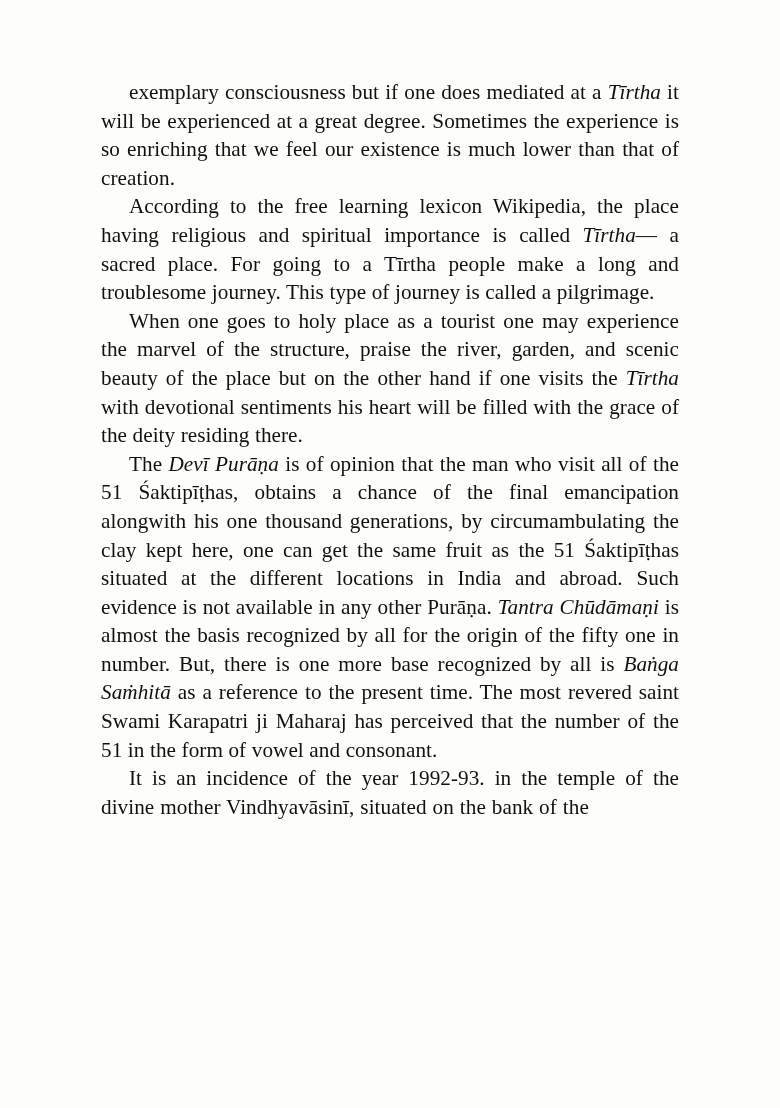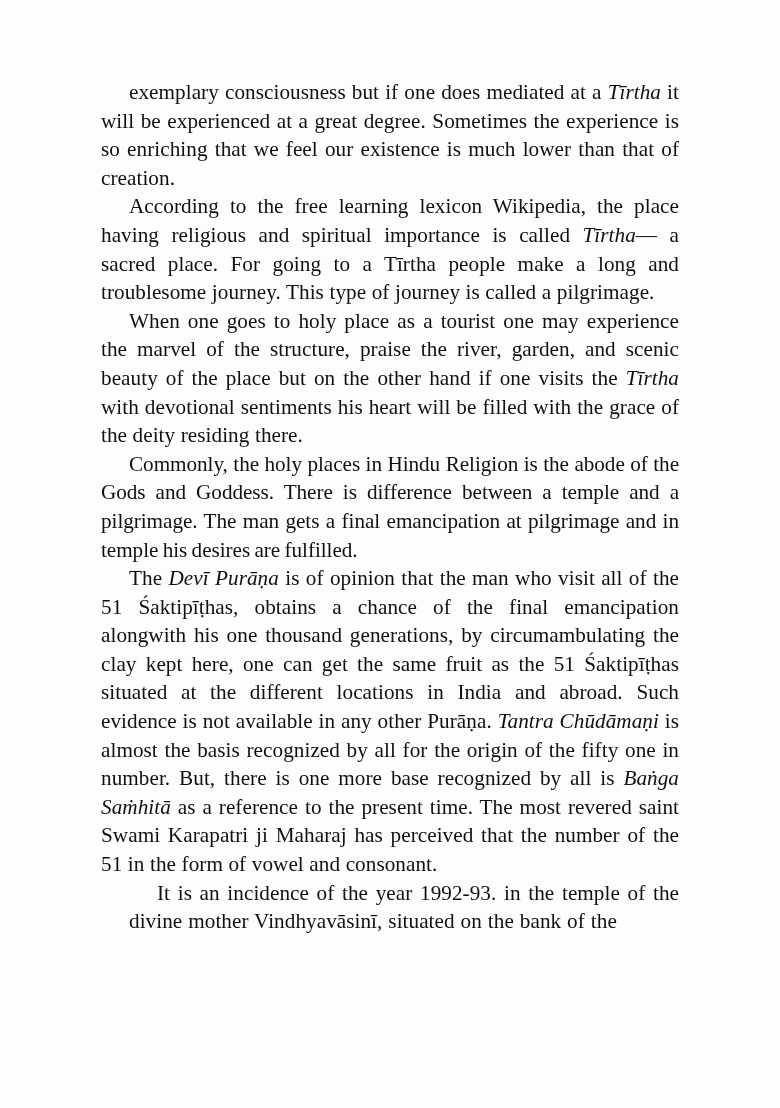--- a/index.html
+++ b/index.html
@@ -39,39 +39,37 @@
     color: #101010;
     -webkit-font-smoothing: antialiased;
   }
   
   p.para.tight {
     word-spacing: -0.9px;
     letter-spacing: -0.05px;
   }
   p.para.loose {
     word-spacing: 0.6px;
-    margin-left: 28px;
   }
   i, em {
     font-style: italic;
   }
 </style>
 </head>
 <body>
 
 <div id="page">
   <div id="text-column">
 
     <p class="para"><span>exemplary consciousness but if one does mediated at a </span><i>Tīrtha</i><span> it will be experienced at a great degree. Sometimes the experience is so enriching that we feel our existence is much lower than that of creation.</span></p>
 
     <p class="para"><span>According to the free learning lexicon Wikipedia, the place having religious and spiritual importance is called </span><i>Tīrtha</i><span>— a sacred place. For going to a Tīrtha people make a long and troublesome journey. This type of journey is called a pilgrimage.</span></p>
 
     <p class="para"><span>When one goes to holy place as a tourist one may experience the marvel of the structure, praise the river, garden, and scenic beauty of the place but on the other hand if one visits the </span><i>Tīrtha</i><span> with devotional sentiments his heart will be filled with the grace of the deity residing there.</span></p>
 
-    <p class="para tight"><span>Commonly, the holy places in Hindu Religion is the abode of the Gods and Goddess. There is  difference between a temple and a pilgrimage. The man gets a final emancipation at pilgrimage and in temple his desires are fulfilled.</span></p>
 
 
     <p class="para"><span>The </span><i>Devī Purāṇa</i><span> is of opinion that the man who visit all of the 51 Śaktipīṭhas, obtains a chance of the final emancipation alongwith his one thousand generations, by circumambulating the clay kept here, one can get the same fruit as the 51 Śaktipīṭhas situated at the different locations in India and abroad. Such evidence is not available in any other Purāṇa. </span><i>Tantra Chūdāmaṇi</i><span> is almost the basis recognized by all for the origin of the fifty one in number. But, there is one more base recognized by all is </span><i>Baṅga Saṁhitā</i><span> as a reference to the present time. The most revered saint Swami Karapatri ji Maharaj has perceived that the number of the 51 in the form of vowel and consonant.</span></p>
 
     <p class="para loose"><span>It is an incidence of the year 1992-93. in the temple of the divine mother Vindhyavāsinī, situated on the bank of the</span></p>
 
   </div>
 </div>
 
 </body></html>

